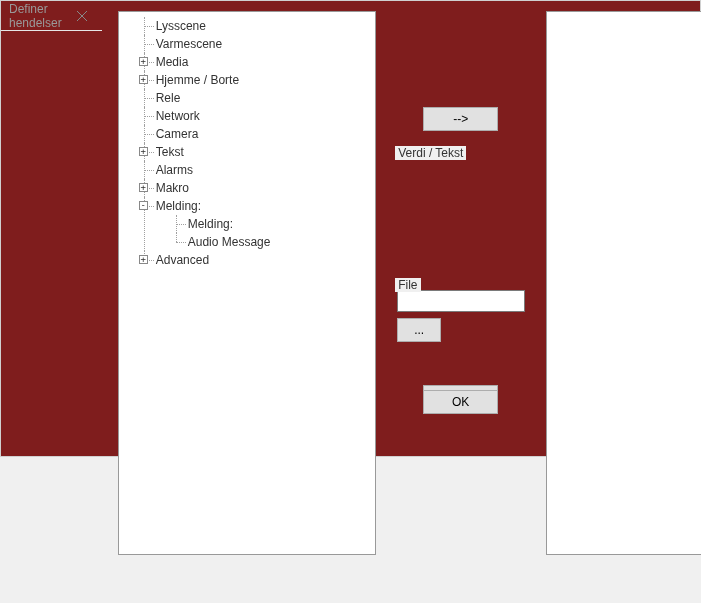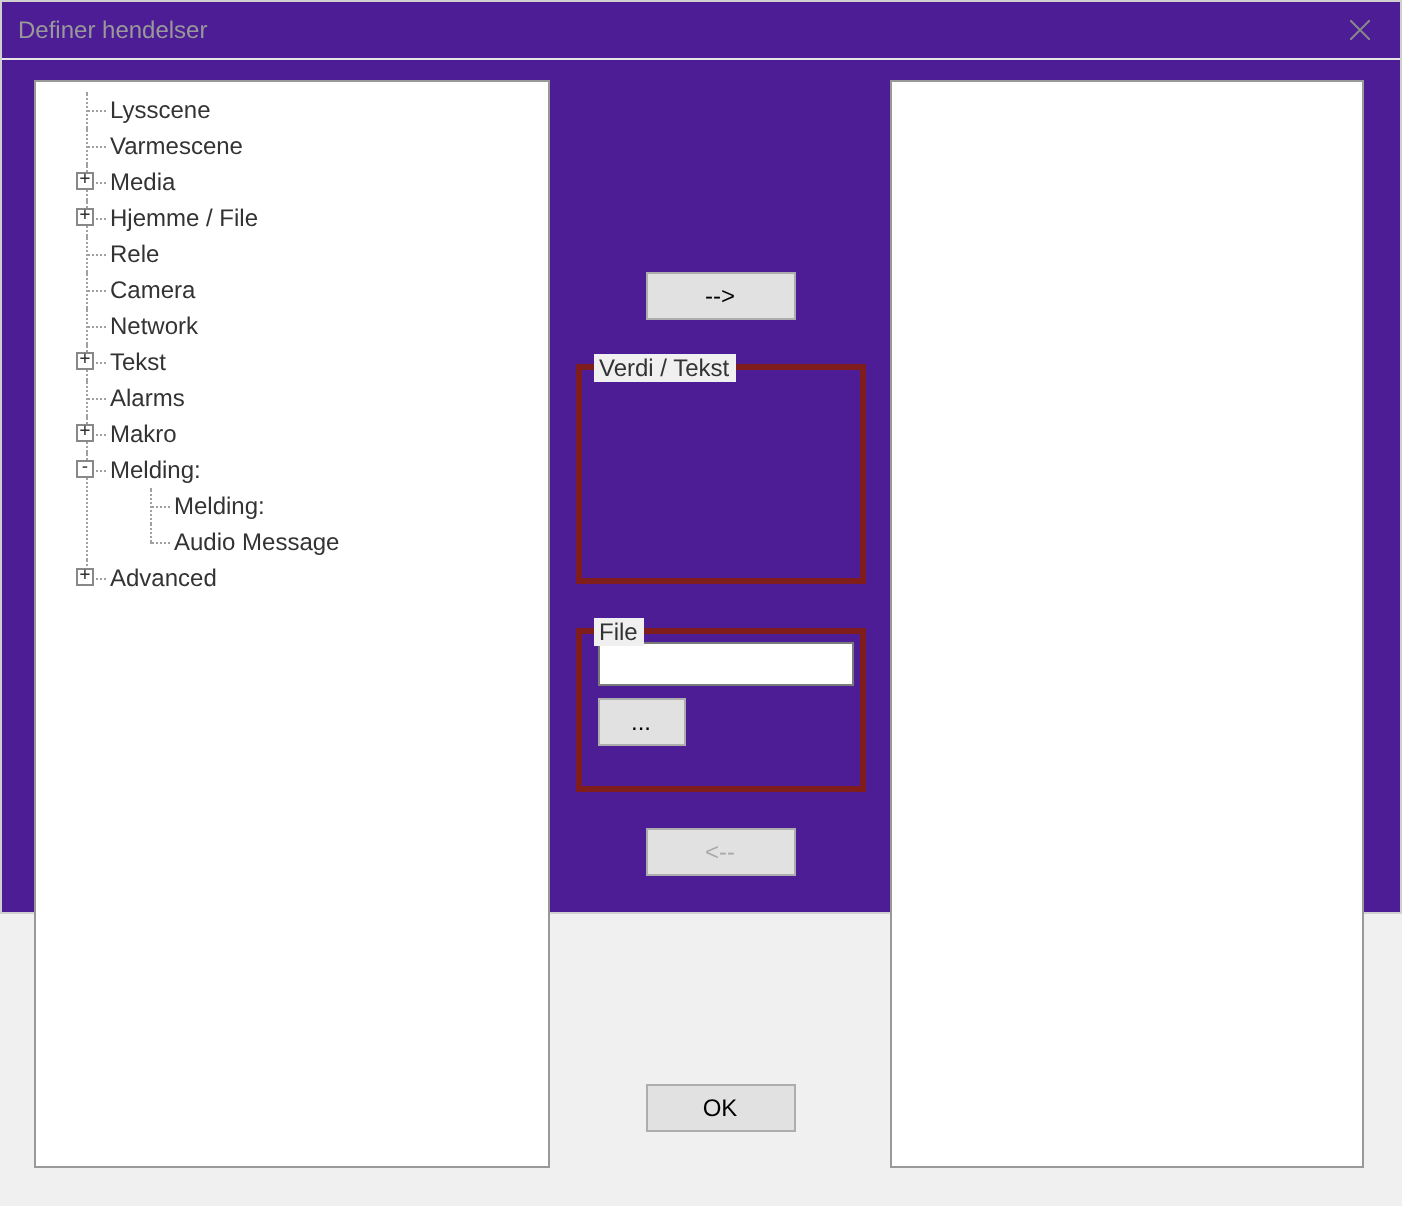--- a/index.html
+++ b/index.html
@@ -8,24 +8,24 @@
       font-size: 12px;
       background: #f0f0f0;
       width: 701px;
       height: 603px;
       overflow: hidden;
       color: #333;
     }
     .dialog {
       width: 701px;
       height: 457px;
-      background: #4c1d95;
+      background: #7f1d1d;
       border: 1px solid #d0d0d0;
       display: flex;
-      flex-direction: column;
+      flex-direction: row;
     }
     .titlebar {
       height: 30px;
       display: flex;
       align-items: center;
       padding: 0 0 0 8px;
       color: #999;
       font-size: 12px;
       border-bottom: 1px solid #e6e6e6;
     }
@@ -77,21 +77,21 @@
       justify-content: center;
       cursor: pointer;
     }
     .btn.disabled { color: #aaa; cursor: default; }
     .arrow-btn {
       width: 75px;
       height: 24px;
       margin-top: 96px;
     }
     .group {
-      border: 3px solid #7f1d1d;
+      border: 1px solid #7f1d1d;
       width: 145px;
       position: relative;
       margin-top: 22px;
       padding: 10px 8px 8px 8px;
     }
     .group-label {
       position: absolute;
       top: -8px;
       left: 6px;
       background: #f0f0f0;
@@ -120,21 +120,21 @@
     .upload-btn { width: 76px; height: 24px; }
     .back-arrow {
       width: 75px;
       height: 24px;
       margin-top: 18px;
     }
     .ok-btn {
       width: 75px;
       height: 24px;
       position: absolute;
-      bottom: 18px;
+      bottom: 30px;
     }
     .middle { position: relative; }
     
     .tree ul { list-style: none; padding-left: 0; margin: 0; }
     .tree li { position: relative; padding-left: 18px; line-height: 18px; white-space: nowrap; }
     .tree li::before {
       content: '';
       position: absolute;
       left: 6px;
       top: 0;
@@ -185,24 +185,24 @@
       </svg>
     </div>
   </div>
   <div class="content">
     <div class="panel left-panel">
       <div class="tree" id="tree">
           <ul>
             <li><span class="label">Lysscene</span></li>
             <li><span class="label">Varmescene</span></li>
             <li><span class="expander">+</span><span class="label">Media</span></li>
-            <li><span class="expander">+</span><span class="label">Hjemme / File</span></li>
+            <li><span class="expander">+</span><span class="label">Hjemme / Borte</span></li>
             <li><span class="label">Rele</span></li>
+            <li><span class="label">Network</span></li>
             <li><span class="label">Camera</span></li>
-            <li><span class="label">Network</span></li>
             <li><span class="expander">+</span><span class="label">Tekst</span></li>
             <li><span class="label">Alarms</span></li>
             <li><span class="expander">+</span><span class="label">Makro</span></li>
             <li><span class="expander">-</span><span class="label">Melding:</span><ul class="children">
                 <li><span class="label">Melding:</span></li>
                 <li><span class="label">Audio Message</span></li>
               </ul></li>
             <li><span class="expander">+</span><span class="label">Advanced</span></li>
           </ul>
         </div>

